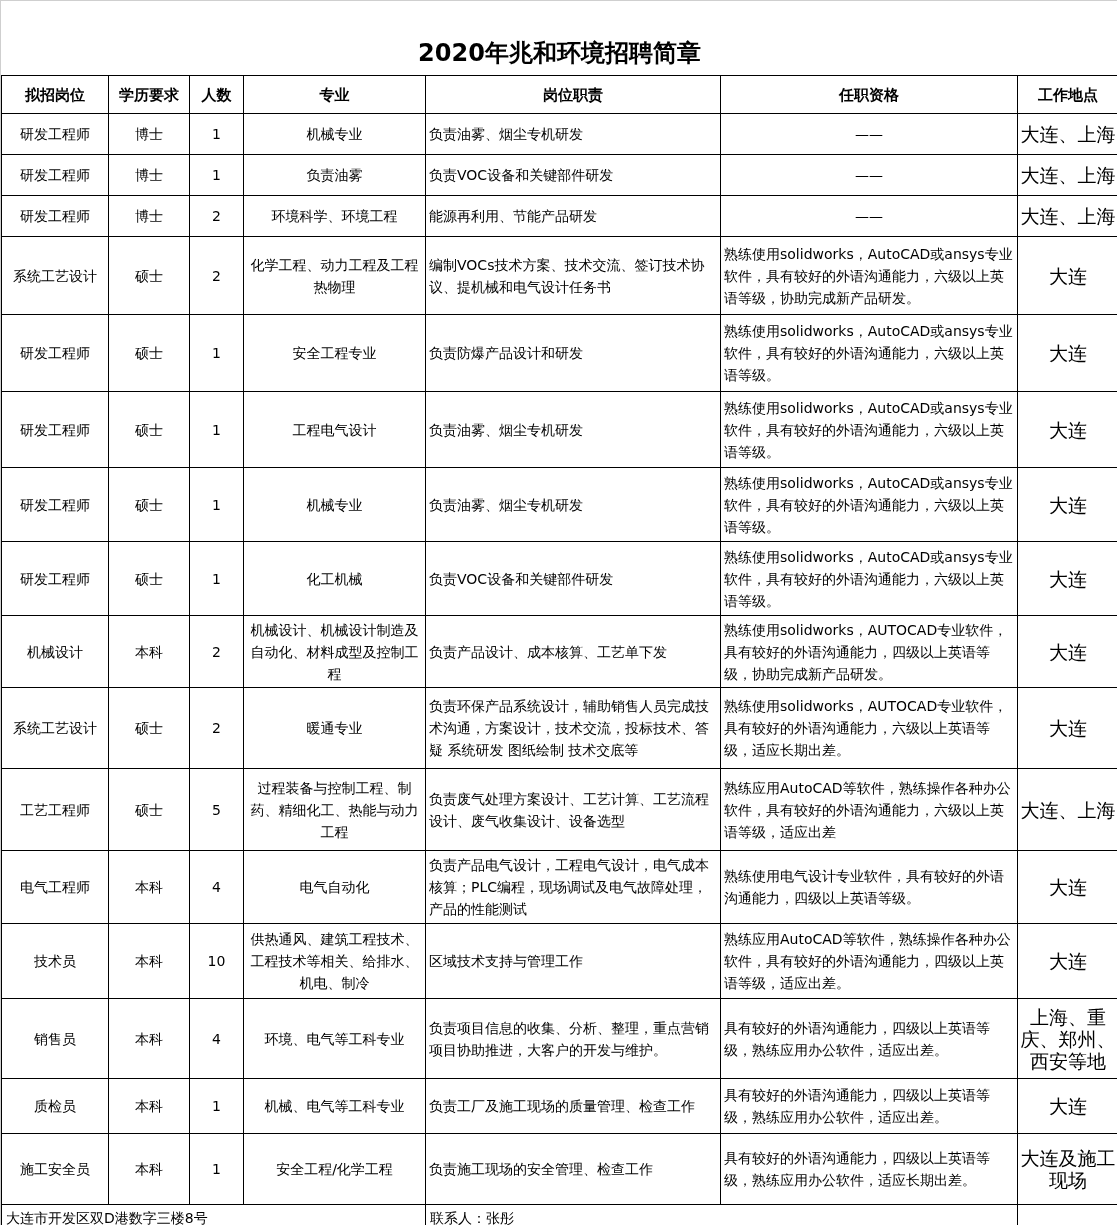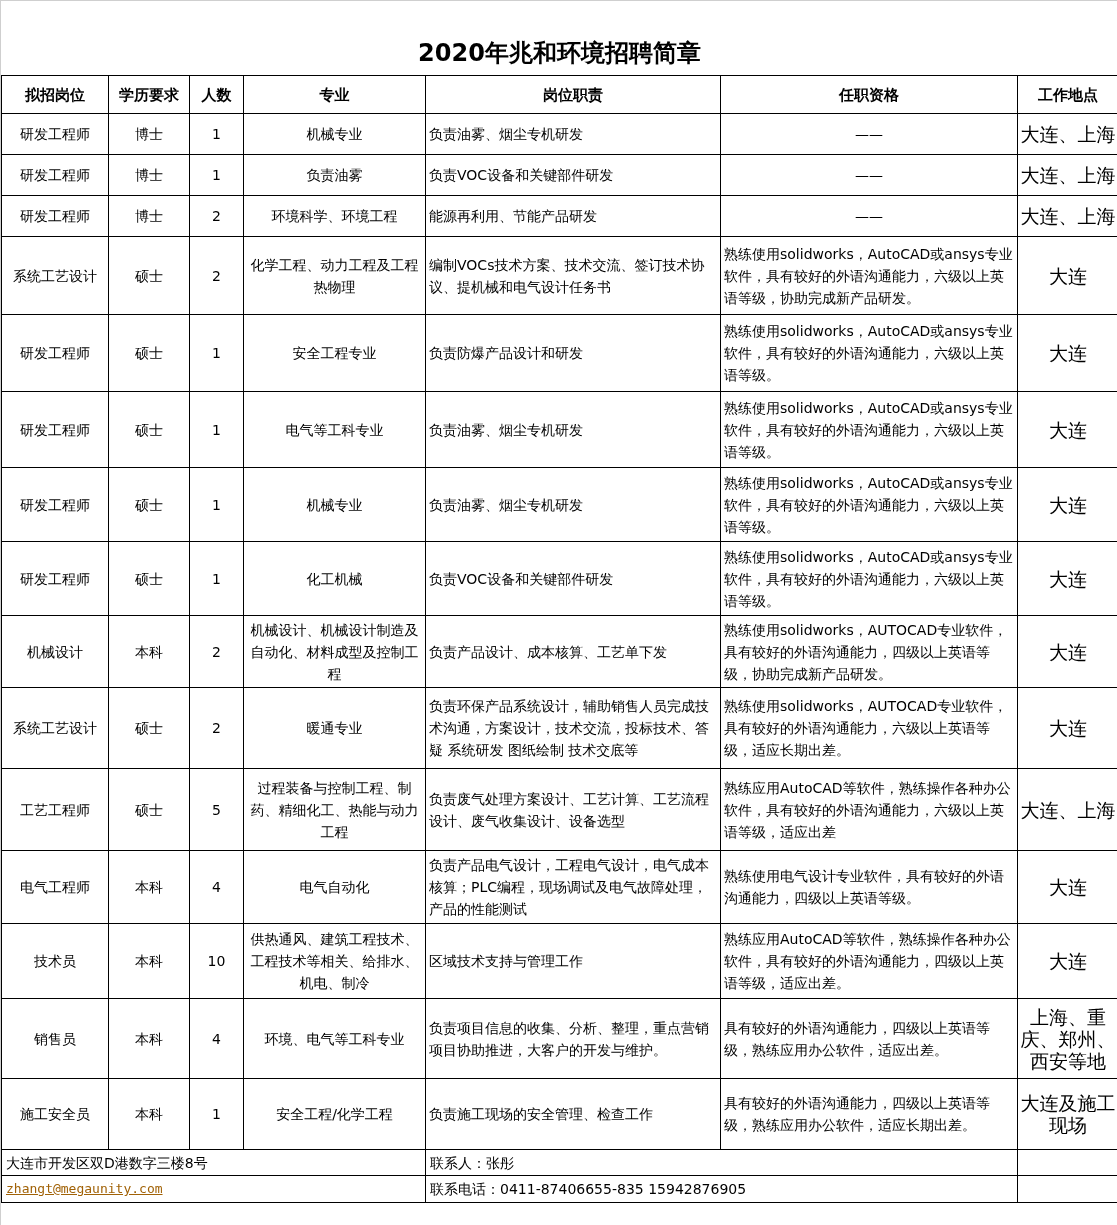--- a/index.html
+++ b/index.html
@@ -88,21 +88,21 @@
           <td class="c">1</td>
           <td class="c">安全工程专业</td>
           <td class="l">负责防爆产品设计和研发</td>
           <td class="l">熟练使用solidworks，AutoCAD或ansys专业软件，具有较好的外语沟通能力，六级以上英语等级。</td>
           <td class="c small">大连</td>
         </tr>
         <tr style="height: 76px;">
           <td class="c">研发工程师</td>
           <td class="c">硕士</td>
           <td class="c">1</td>
-          <td class="c">电气等工科专业</td>
+          <td class="c">工程电气设计</td>
           <td class="l">负责油雾、烟尘专机研发</td>
           <td class="l">熟练使用solidworks，AutoCAD或ansys专业软件，具有较好的外语沟通能力，六级以上英语等级。</td>
           <td class="c small">大连</td>
         </tr>
         <tr style="height: 74px;">
           <td class="c">研发工程师</td>
           <td class="c">硕士</td>
           <td class="c">1</td>
           <td class="c">机械专业</td>
           <td class="l">负责油雾、烟尘专机研发</td>
@@ -164,20 +164,29 @@
           <td class="c small">大连</td>
         </tr>
         <tr style="height: 80px;">
           <td class="c">销售员</td>
           <td class="c">本科</td>
           <td class="c">4</td>
           <td class="c">环境、电气等工科专业</td>
           <td class="l">负责项目信息的收集、分析、整理，重点营销项目协助推进，大客户的开发与维护。</td>
           <td class="l">具有较好的外语沟通能力，四级以上英语等级，熟练应用办公软件，适应出差。</td>
           <td class="c small">上海、重庆、郑州、西安等地</td>
+        </tr>
+        <tr style="height: 55px;">
+          <td class="c">质检员</td>
+          <td class="c">本科</td>
+          <td class="c">1</td>
+          <td class="c">机械、电气等工科专业</td>
+          <td class="l">负责工厂及施工现场的质量管理、检查工作</td>
+          <td class="l">具有较好的外语沟通能力，四级以上英语等级，熟练应用办公软件，适应出差。</td>
+          <td class="c small">大连</td>
         </tr>
         <tr style="height: 71px;">
           <td class="c">施工安全员</td>
           <td class="c">本科</td>
           <td class="c">1</td>
           <td class="c">安全工程/化学工程</td>
           <td class="l">负责施工现场的安全管理、检查工作</td>
           <td class="l">具有较好的外语沟通能力，四级以上英语等级，熟练应用办公软件，适应长期出差。</td>
           <td class="c small">大连及施工现场</td>
         </tr>

